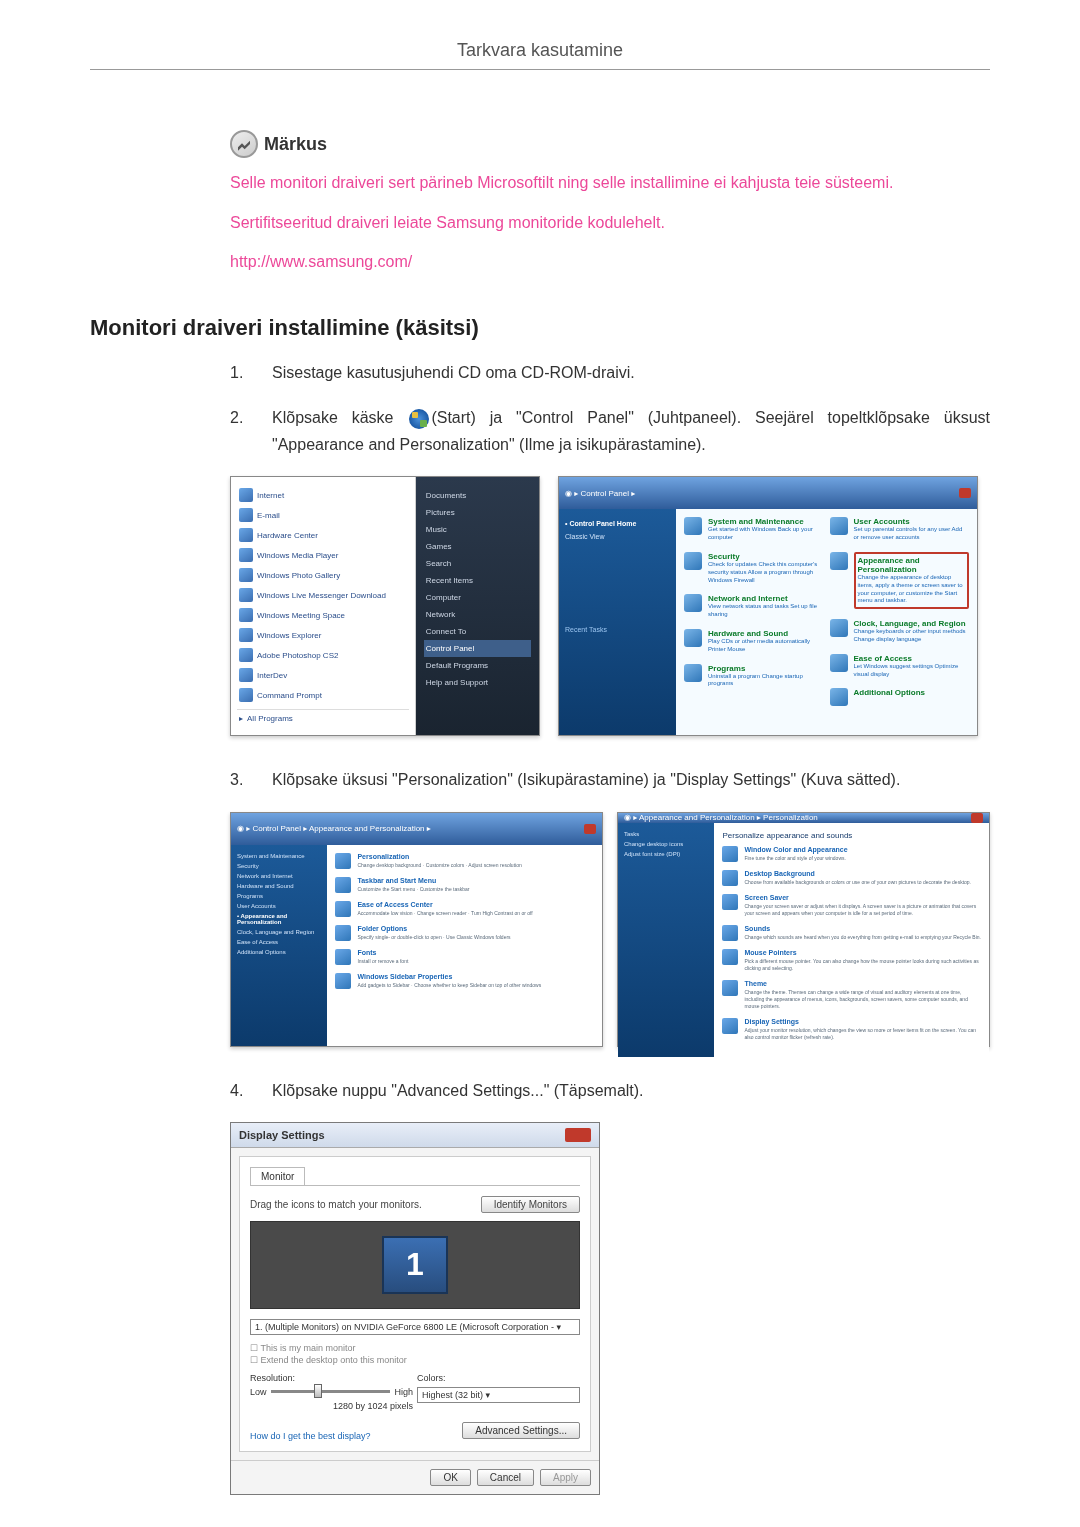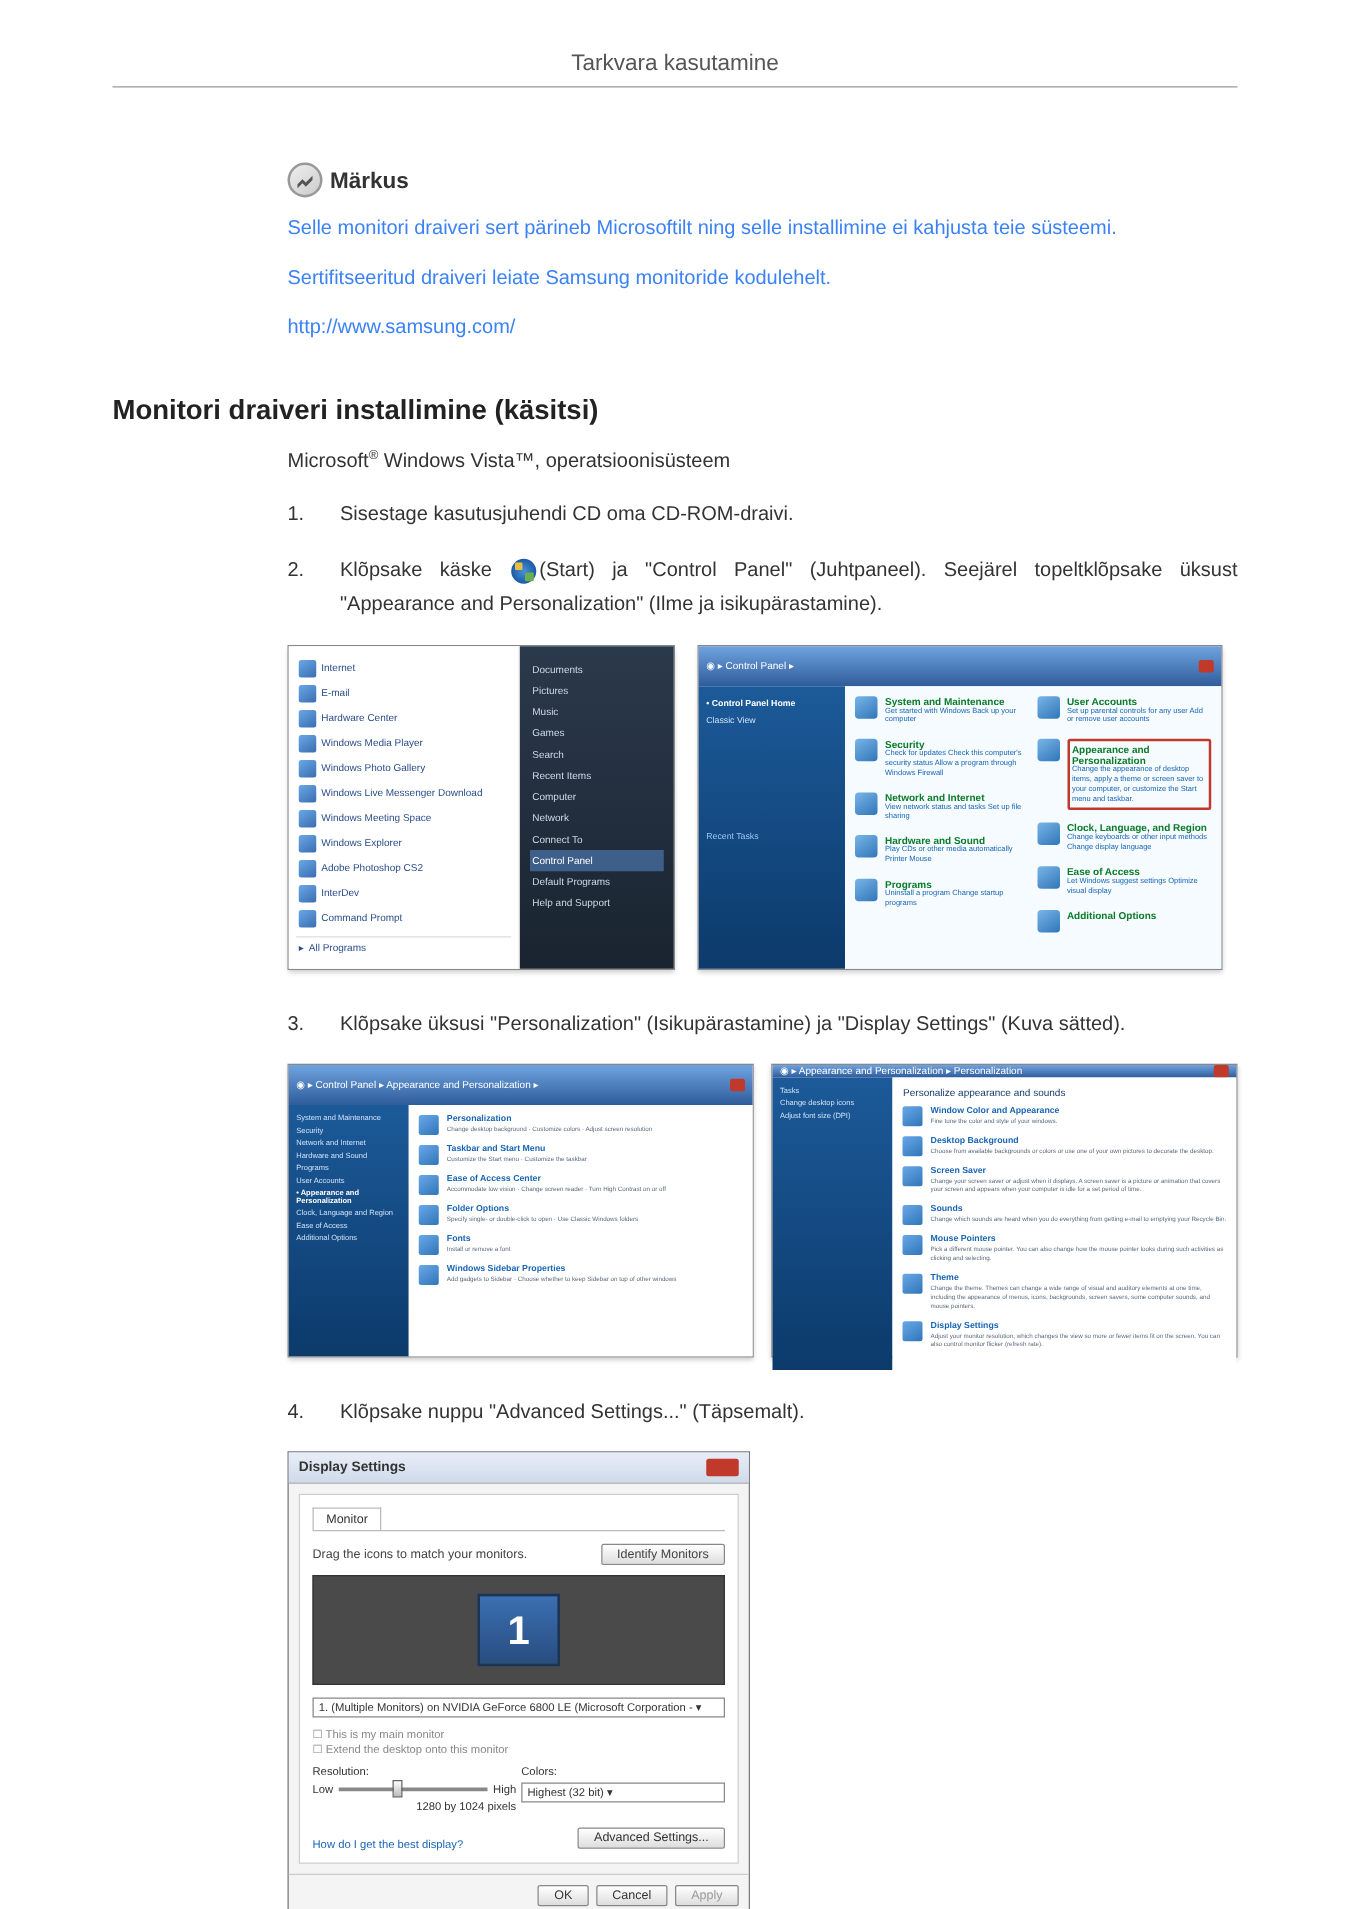--- a/index.html
+++ b/index.html
@@ -44,21 +44,21 @@
     }
     .note-icon svg { width: 16px; height: 16px; }
     .note-title {
       font-size: 18px;
       font-weight: bold;
       color: #333;
     }
     .note-text {
       font-size: 16px;
       line-height: 1.6;
-      color: #3b82f6;
+      color: #ec4899;
       margin-bottom: 14px;
       text-align: justify;
     }
     .section-title {
       font-size: 22px;
       font-weight: bold;
       color: #222;
       margin: 20px 0 18px 0;
     }
     .indent-text {
@@ -109,20 +109,21 @@
     .screenshot {
       background: #fff;
       border: 1px solid #888;
       box-shadow: 0 2px 4px rgba(0,0,0,0.2);
     }
     .ss-vista-start {
       width: 310px;
       height: 260px;
       display: flex;
       background:#fff;
+      justify-content:flex-end;
     }
     .ss-col-left {
       width: 60%;
       background:#fff;
       padding: 8px 6px;
       font-size: 8px;
       color:#2a4d8a;
       border-right:1px solid #cfcfcf;
     }
     .ss-col-left .menu-row {
@@ -224,23 +225,20 @@
       </span>
       <span class="note-title">Märkus</span>
     </div>
     <p class="note-text">Selle monitori draiveri sert pärineb Microsoftilt ning selle installimine ei kahjusta teie süsteemi.</p>
     <p class="note-text">Sertifitseeritud draiveri leiate Samsung monitoride kodulehelt.</p>
     <p class="note-text">http://www.samsung.com/</p>
   </div>
 
   <h2 class="section-title">Monitori draiveri installimine (käsitsi)</h2>
 
-  <p class="indent-text">
-    <span>Microsoft</span><sup>®</sup><span> Windows Vista™</span><span>, operatsioonisüsteem</span>
-  </p>
 
   <ol class="step-list">
     <li class="step-item">
       <span class="step-num">1.</span>
       <span class="step-text">Sisestage kasutusjuhendi CD oma CD-ROM-draivi.</span>
     </li>
     <li class="step-item">
       <span class="step-num">2.</span>
       <span class="step-text">
         <span>Klõpsake käske </span><span class="inline-icon"></span><span>(Start) ja "Control Panel" (Juhtpaneel). Seejärel topeltklõpsake üksust "Appearance and Personalization" (Ilme ja isikupärastamine).</span>

